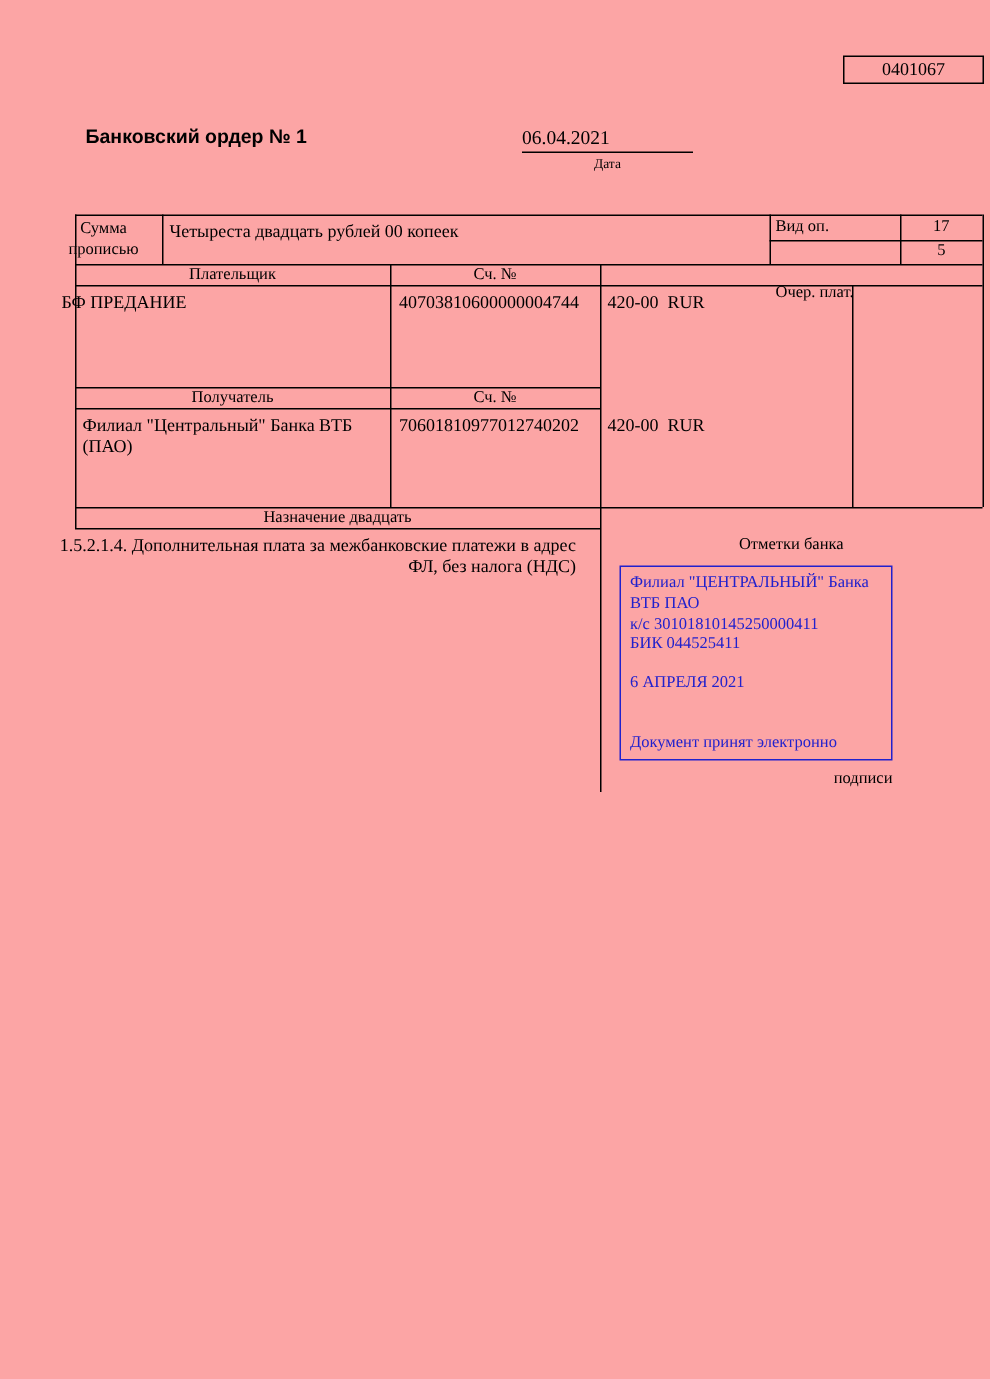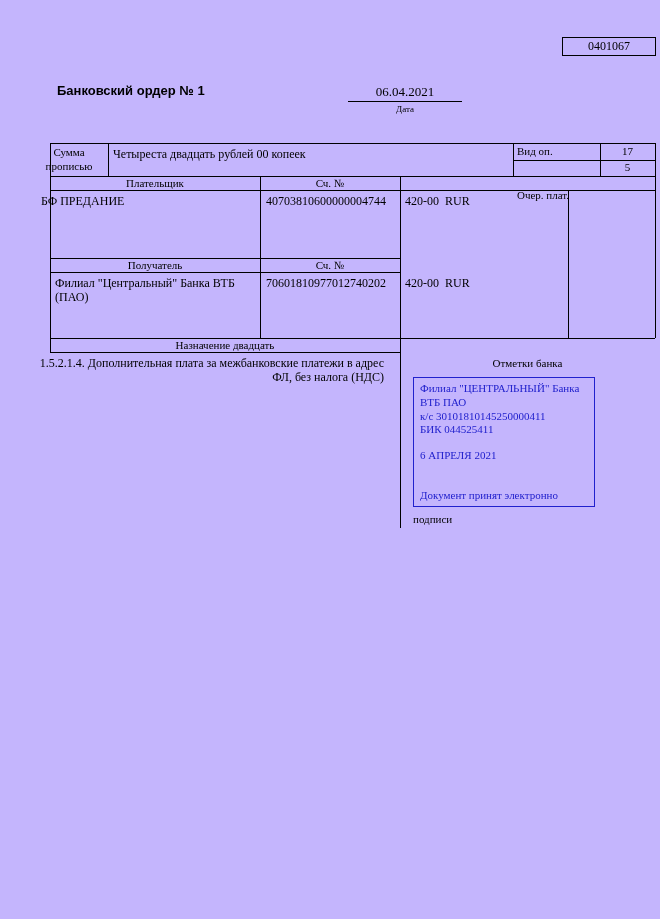--- a/index.html
+++ b/index.html
@@ -1,49 +1,49 @@
 <!DOCTYPE html>
 <html><head>
 <meta charset="utf-8">
 <style>
   html,body { margin:0; padding:0; background:#ffffff; }
   .page {
-    position:relative; width:660px; height:919px; background:#c4b5fd;
+    position:relative; width:660px; height:919px; background:#fca5a5;
     font-family:"Liberation Serif", serif; color:#000;
     overflow:hidden;
   }
   .abs { position:absolute; }
   .hline { position:absolute; height:1px; background:#000; }
   .vline { position:absolute; width:1px; background:#000; }
 
   .form-code {
     position:absolute; left:562px; top:37px; width:92px; height:17px;
     border:1px solid #000; text-align:center; font-size:12px; line-height:17px;
   }
   .doc-title {
     position:absolute; left:57px; top:83px;
     font-family:"Liberation Sans", sans-serif; font-weight:bold; font-size:13px;
   }
-  .date-value { position:absolute; left:348px; top:84px; width:114px; text-align:center; font-size:13px; }
+  .date-value { position:absolute; left:348px; top:84px; width:114px; font-size:13px; }
   .date-underline { position:absolute; left:348px; top:101px; width:114px; height:1px; background:#000; }
   .date-label { position:absolute; left:348px; top:104px; width:114px; text-align:center; font-size:9px; }
 
   .cell-label { font-size:11px; line-height:1.25; }
   .cell-text  { font-size:12px; line-height:1.2; }
   .hdr { text-align:center; font-size:11px; }
 
   .stamp {
     position:absolute; left:413px; top:377px; width:182px; height:130px;
     border:1px solid #2121cd; color:#2121cd;
     font-size:11px; line-height:1.25; padding:4px 6px; box-sizing:border-box;
   }
   .stamp .gap-date { margin-top:12px; }
   .stamp .gap-note { margin-top:26px; }
 
-  .signatures { position:absolute; left:413px; top:513px; width:182px; text-align:left; font-size:11px; }
+  .signatures { position:absolute; left:413px; top:513px; width:182px; text-align:right; font-size:11px; }
 </style>
 </head>
 <body>
 
 <div class="page">
 
   <div class="form-code">0401067</div>
 
   <div class="doc-title">Банковский ордер № 1</div>
   <div class="date-value">06.04.2021</div>

